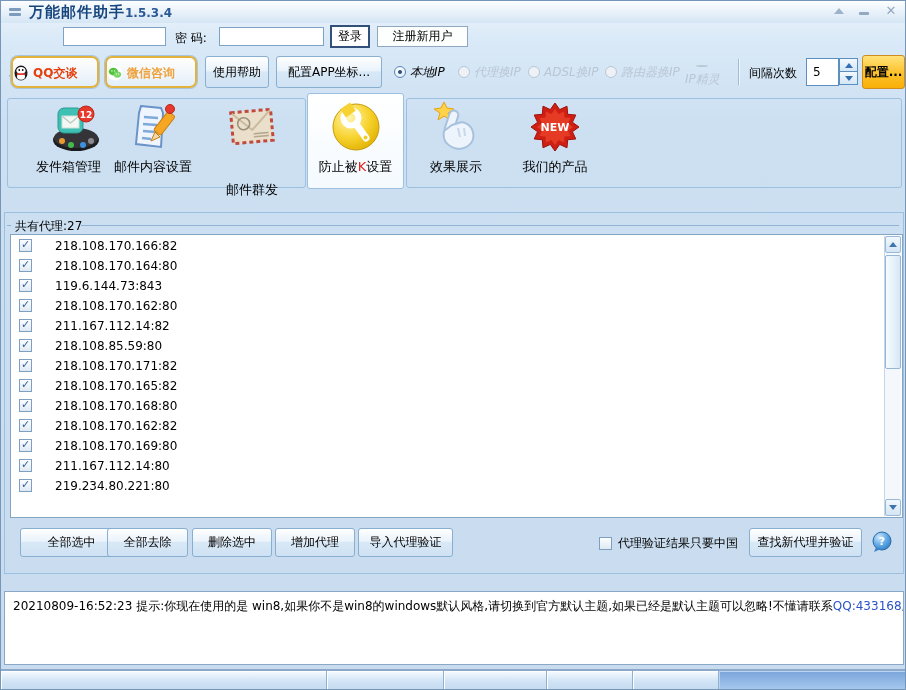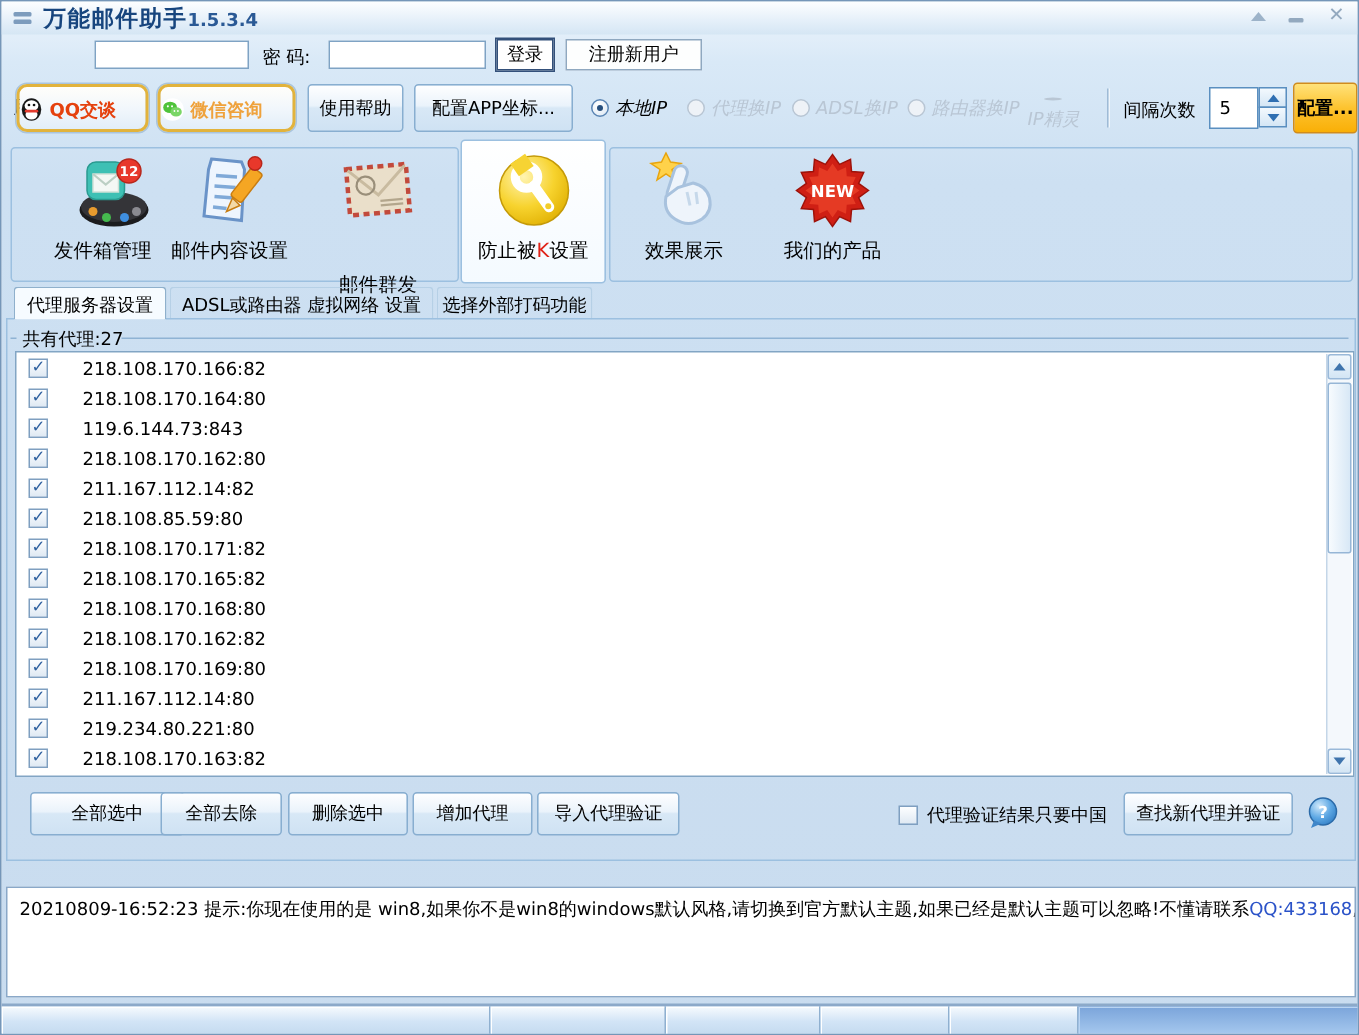--- a/index.html
+++ b/index.html
@@ -273,25 +273,20 @@
     <div class="tbitem ti6">
       <svg width="52" height="52" viewBox="0 0 52 52">
         <polygon points="50,26 43.4,30.7 46.8,38 38.7,38.7 38,46.8 30.7,43.4 26,50 21.3,43.4 14,46.8 13.3,38.7 5.2,38 8.6,30.7 2,26 8.6,21.3 5.2,14 13.3,13.3 14,5.2 21.3,8.6 26,2 30.7,8.6 38,5.2 38.7,13.3 46.8,14 43.4,21.3" fill="#cf1f14" stroke="#9e120a"></polygon>
         <polygon points="44,26 39,29.5 41.5,35 35.5,35.5 35,41.5 29.5,39 26,44 22.5,39 17,41.5 16.5,35.5 10.5,35 13,29.5 8,26 13,22.5 10.5,17 16.5,16.5 17,10.5 22.5,13 26,8 29.5,13 35,10.5 35.5,16.5 41.5,17 39,22.5" fill="#e53a24"></polygon>
         <text x="26" y="30" font-size="11" font-weight="bold" fill="#ffffff" text-anchor="middle">NEW</text>
       </svg>
       <span>我们的产品</span>
     </div>
   </div>
 
-  <div class="tabband">
-    <div class="tab active">代理服务器设置</div>
-    <div class="tab t2">ADSL或路由器 虚拟网络 设置</div>
-    <div class="tab t3">选择外部打码功能</div>
-  </div>
 
   <div class="tabpanel">
     <span class="grouplbl">共有代理:27</span>
     <div class="groupline-l"></div>
     <div class="groupline"></div>
 
     <div class="plist">
       <div class="prows">
         <div class="prow">
             <span class="cb checked"></span>
@@ -337,24 +332,20 @@
             <span class="cb checked"></span>
             <span>218.108.170.169:80</span>
           </div>
         <div class="prow">
             <span class="cb checked"></span>
             <span>211.167.112.14:80</span>
           </div>
         <div class="prow">
             <span class="cb checked"></span>
             <span>219.234.80.221:80</span>
-          </div>
-        <div class="prow">
-            <span class="cb checked"></span>
-            <span>218.108.170.163:82</span>
           </div>
       </div>
       <div class="scrollbar">
         <div class="sbtn up">
             <span class="tri-up-s"></span>
           </div>
         <div class="sthumb"></div>
         <div class="sbtn down">
             <span class="tri-down-s"></span>
           </div>

